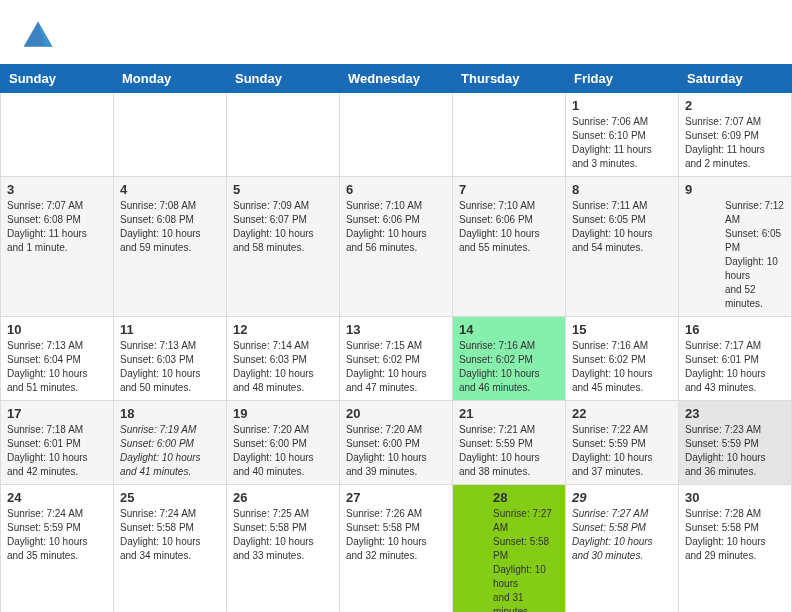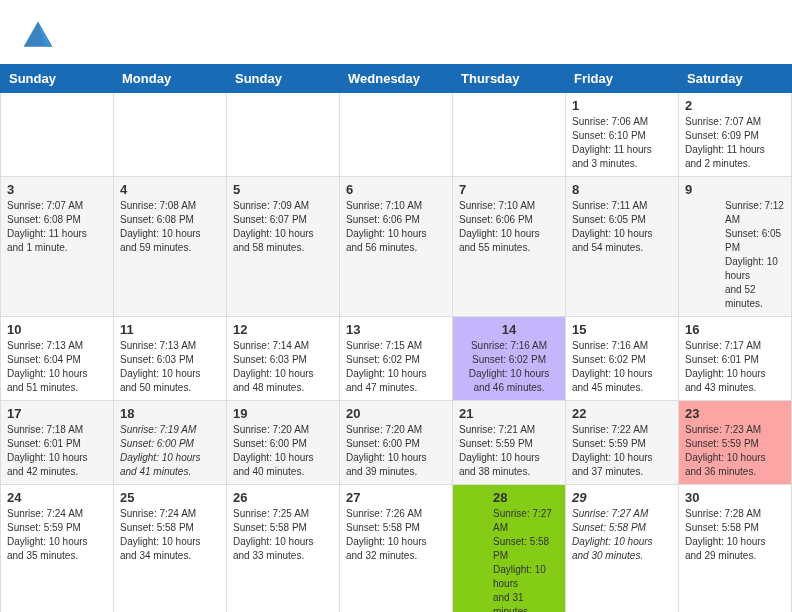--- a/index.html
+++ b/index.html
@@ -226,21 +226,21 @@
 Daylight: 10 hours
 and 48 minutes.</div>
         </td>
         <td style="background: rgb(255, 255, 255);">
           <span class="day-number">13</span>
           <div class="day-info" style="white-space: pre-line;">Sunrise: 7:15 AM
 Sunset: 6:02 PM
 Daylight: 10 hours
 and 47 minutes.</div>
         </td>
-        <td style="background: #c4b5fd; text-align: center;">
+        <td style="background: #86efac;">
           <span class="day-number">14</span>
           <div class="day-info" style="white-space: pre-line;">Sunrise: 7:16 AM
 Sunset: 6:02 PM
 Daylight: 10 hours
 and 46 minutes.</div>
         </td>
         <td style="background: rgb(255, 255, 255);">
           <span class="day-number">15</span>
           <div class="day-info" style="white-space: pre-line;">Sunrise: 7:16 AM
 Sunset: 6:02 PM
@@ -291,21 +291,21 @@
 Daylight: 10 hours
 and 38 minutes.</div>
         </td>
         <td style="background: rgb(245, 245, 245);">
           <span class="day-number">22</span>
           <div class="day-info" style="white-space: pre-line;">Sunrise: 7:22 AM
 Sunset: 5:59 PM
 Daylight: 10 hours
 and 37 minutes.</div>
         </td>
-        <td style="background: #fca5a5;">
+        <td style="background: #e5e5e5;">
           <span class="day-number">23</span>
           <div class="day-info" style="white-space: pre-line;">Sunrise: 7:23 AM
 Sunset: 5:59 PM
 Daylight: 10 hours
 and 36 minutes.</div>
         </td>
       </tr>
       <tr>
         <td style="background: rgb(255, 255, 255);">
           <span class="day-number">24</span>

